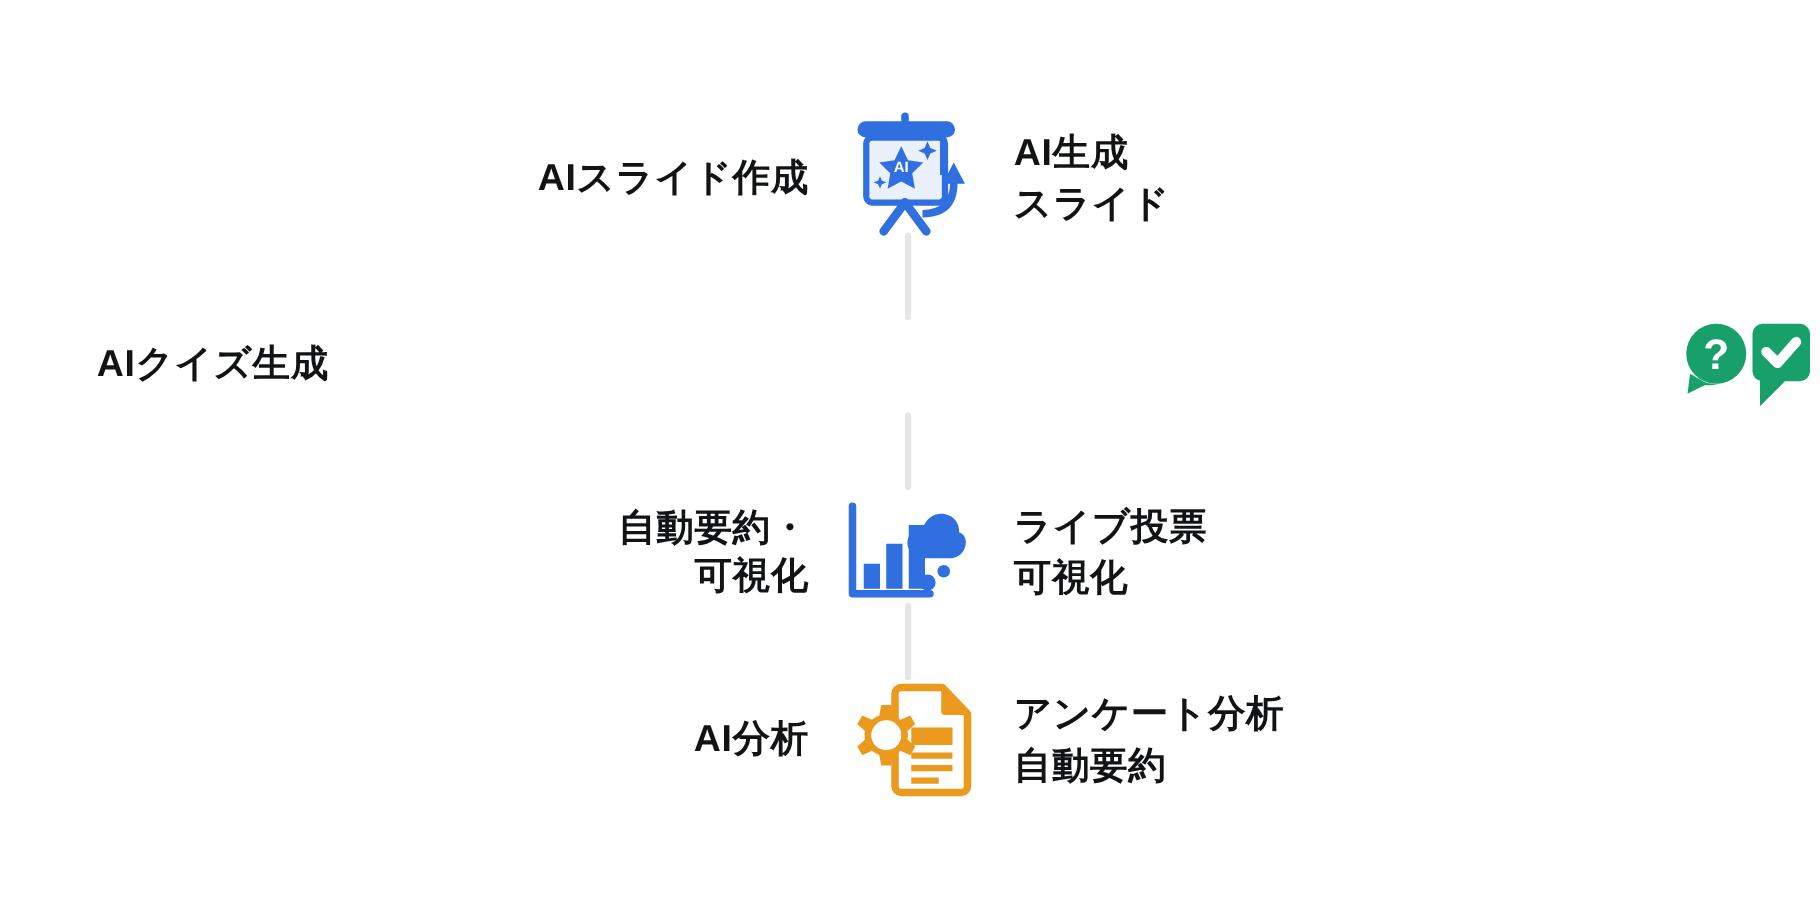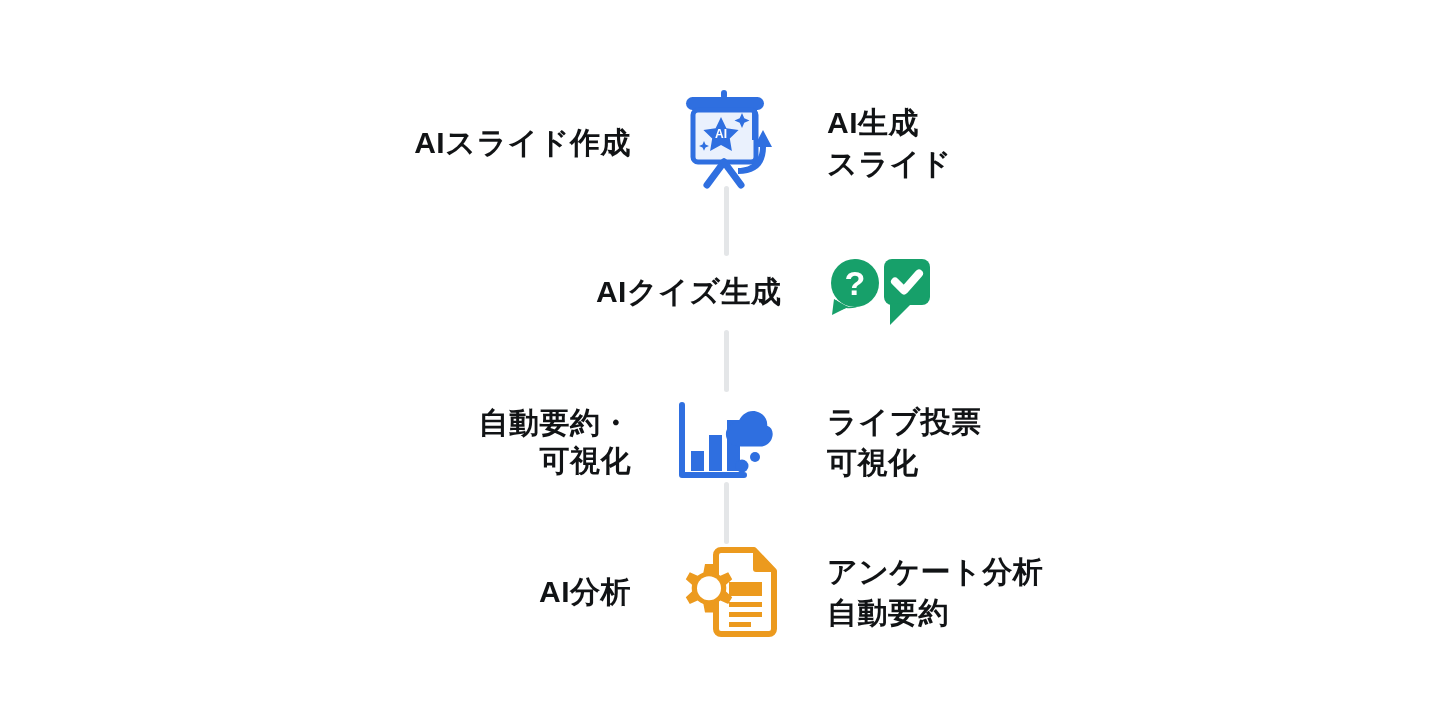--- a/index.html
+++ b/index.html
@@ -35,24 +35,23 @@
   .connector.c3 { top: 482px;  height: 62px; }
 
   
   .row {
     position: absolute;
     left: 0;
     width: 1456px;
     display: flex;
     align-items: center;
     justify-content: center;
-    gap: 16px;
   }
   .row.r1 { top: 88px;  height: 110px; }
-  .row.r2 { top: 240px; height: 105px; }
+  .row.r2 { top: 240px; height: 105px; justify-content: space-between; }
   .row.r3 { top: 388px; height: 108px; }
   .row.r4 { top: 537px; height: 110px; }
 
   .label-left {
     width: 285px;
     text-align: right;
     padding-right: 22px;
     box-sizing: border-box;
     color: #111315;
     font-weight: bold;

